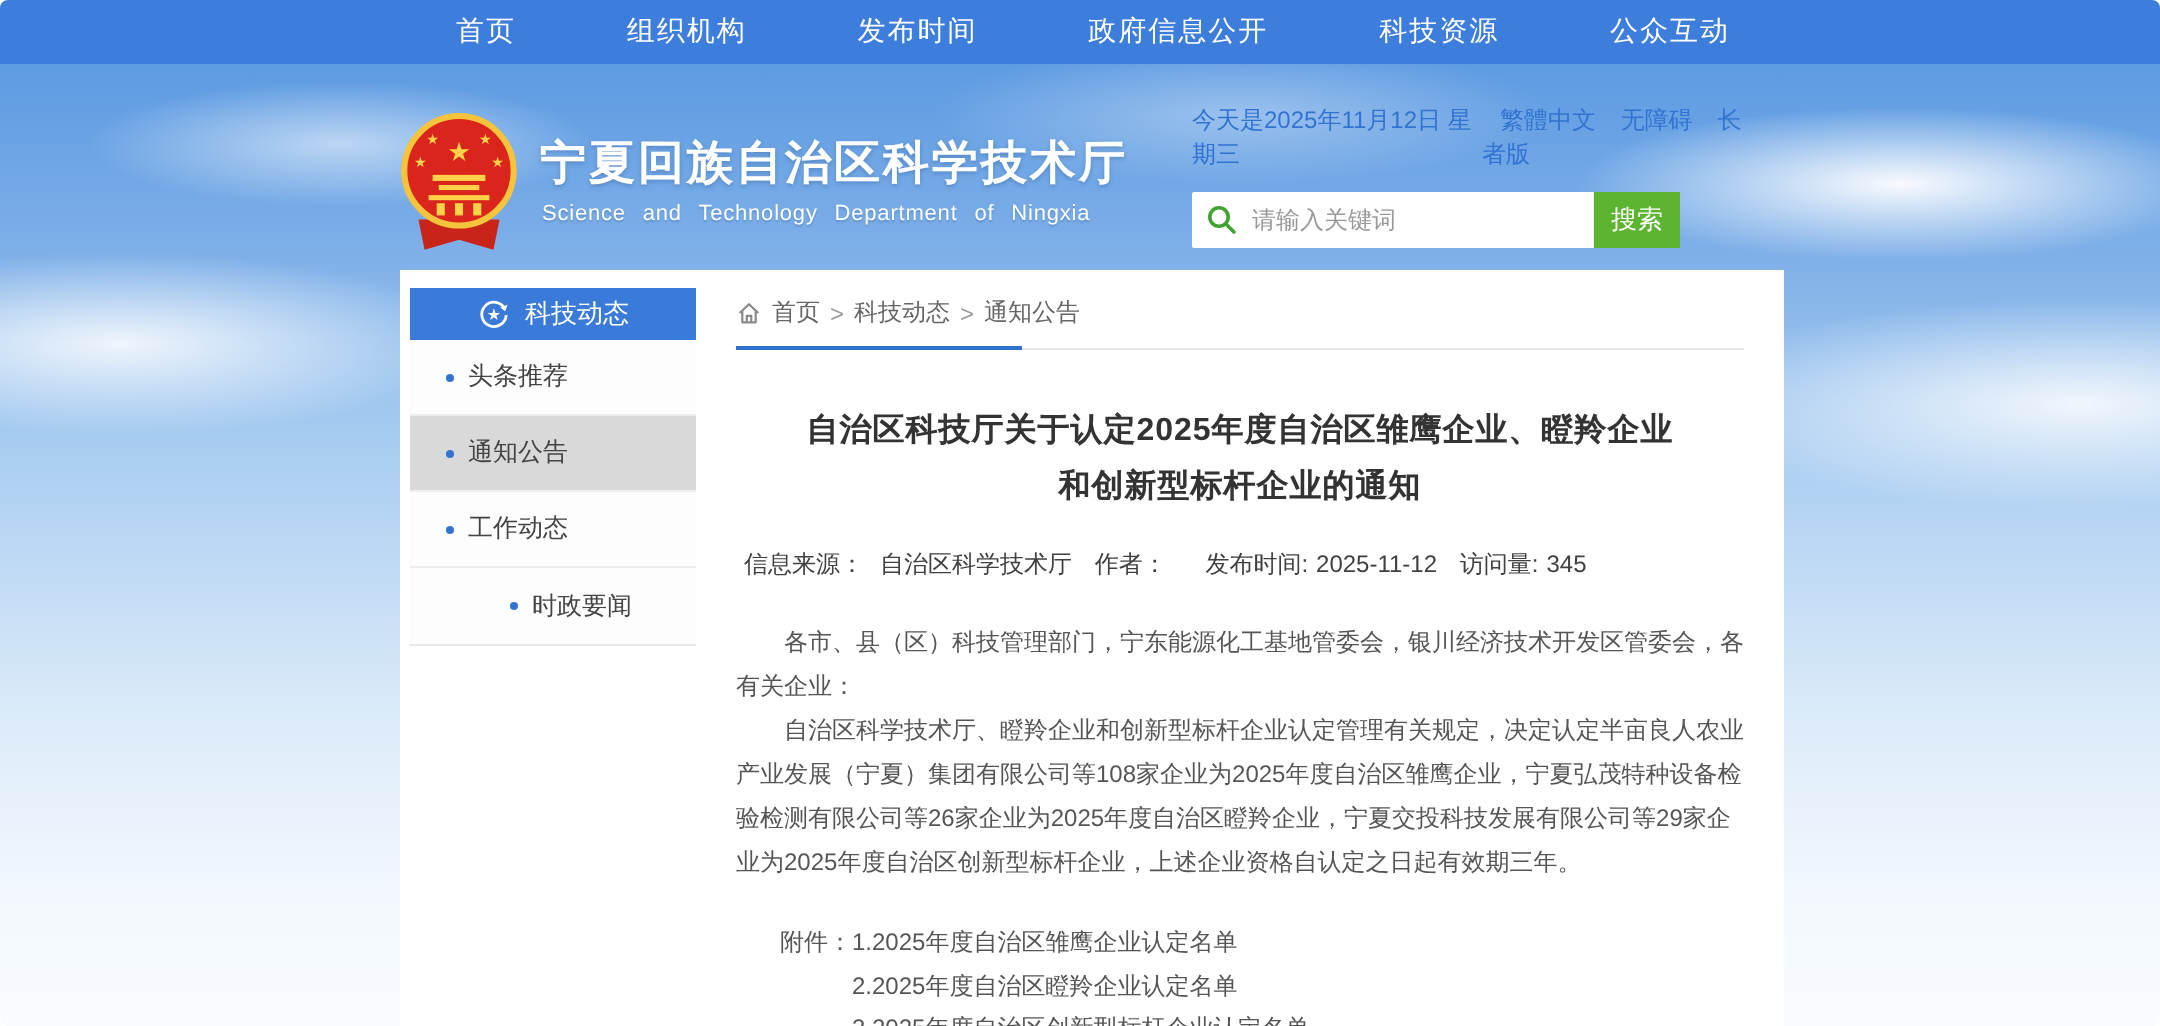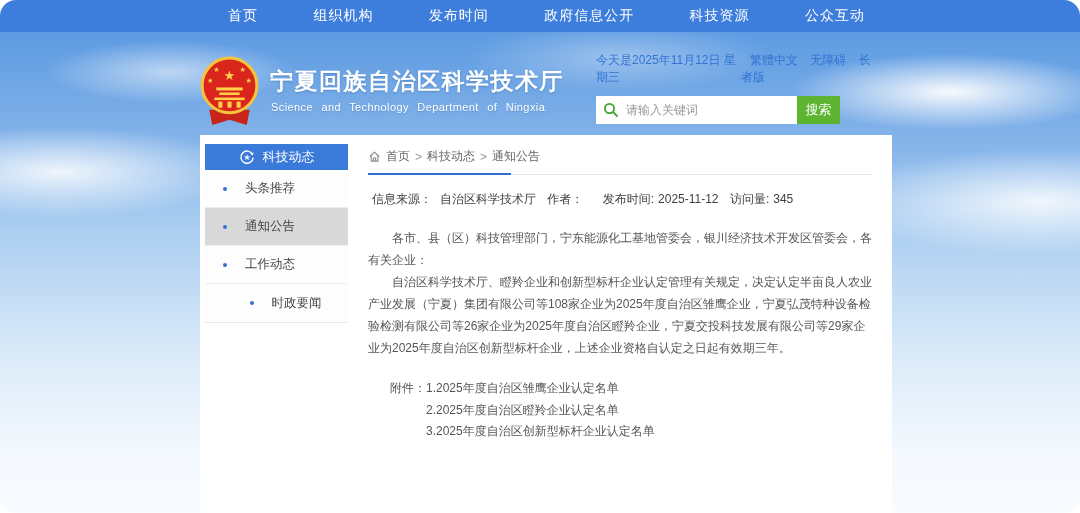--- a/index.html
+++ b/index.html
@@ -1,18 +1,18 @@
 <!DOCTYPE html>
 <html><head>
 <meta charset="utf-8">
 <style>
   * { margin:0; padding:0; box-sizing:border-box; }
   html,body { width:1080px; height:513px; overflow:hidden; }
   body { font-family:"Liberation Sans","DejaVu Sans",sans-serif; position:relative; background:#fff; }
-  .page { position:absolute; inset:0; border-radius:16px; overflow:hidden; }
+  .page { position:absolute; inset:0; border-radius:4px; overflow:hidden; }
 
   
   .topnav { position:absolute; left:0; top:0; width:1080px; height:32px; background:#3d7ddb;
             display:flex; align-items:center; justify-content:space-between; padding:0 215px 0 228px; }
   .nav-item { color:#ffffff; font-size:14px; text-decoration:none; cursor:pointer; letter-spacing:1px; }
 
   
   .sky { position:absolute; left:0; top:32px; width:1080px; height:481px;
          background:
            radial-gradient(ellipse 230px 55px at 950px 60px,  rgba(255,255,255,.95), rgba(255,255,255,0) 70%),
@@ -41,21 +41,21 @@
                 font-family:inherit; }
 
   
   .panel { position:absolute; left:200px; top:135px; width:692px; height:378px; background:#ffffff; }
 
   
   .sidebar { position:absolute; left:5px; top:9px; width:143px; }
   .sidebar-header { height:26px; background:#3a7ad9; color:#fff; font-size:13px; display:flex;
                     align-items:center; justify-content:center; gap:8px; }
   .sidebar-menu { list-style:none; background:#fdfdfd; border-bottom:1px solid #e8e8e8; }
-  .sidebar-menu li { height:38px; display:flex; align-items:center; padding-left:18px; gap:18px;
+  .sidebar-menu li { height:38px; display:flex; align-items:center; padding-left:18px; gap:7px;
                      border-bottom:1px solid #eeeeee; font-size:12.5px; color:#444; cursor:pointer; }
   .sidebar-menu li:last-child { border-bottom:none;justify-content:center; }
   .sidebar-menu li.active { background:#d9d9d9; }
   .dot { width:4px; height:4px; border-radius:50%; background:#3273d2; flex:0 0 auto; }
 
   
   .main-col { position:absolute; left:168px; top:13px; width:504px; }
   .breadcrumb { position:relative; display:flex; align-items:center; gap:5px; font-size:12px; color:#666;
                 padding-bottom:9px; border-bottom:1px solid #e6e6e6; }
   .breadcrumb::after { content:""; position:absolute; left:0; bottom:-1px; width:143px; height:2px; background:#2f6fd0; }
@@ -171,20 +171,24 @@
             <path d="M2 7 L7 2.3 L12 7 M3.4 6 L3.4 12 L10.6 12 L10.6 6 M5.8 12 L5.8 8.6 L8.2 8.6 L8.2 12" fill="none" stroke="#8a8a8a" stroke-width="1.2" stroke-linejoin="round"></path>
           </svg>
         </span>
         <a>首页</a>
         <span class="crumb-sep">&gt;</span>
         <a>科技动态</a>
         <span class="crumb-sep">&gt;</span>
         <a>通知公告</a>
       </div>
 
+      <h1 class="article-title">
+        <div>自治区科技厅关于认定2025年度自治区雏鹰企业、瞪羚企业</div>
+        <div>和创新型标杆企业的通知</div>
+      </h1>
 
       <div class="meta">
         <span>信息来源：</span><span>自治区科学技术厅</span>
         <span>作者：</span><span></span>
         <span>发布时间:</span><span style="margin-left:0;">2025-11-12</span>
         <span>访问量:</span><span style="margin-left:0;">345</span>
       </div>
 
       <div class="body-text">
         <p>各市、县（区）科技管理部门，宁东能源化工基地管委会，银川经济技术开发区管委会，各有关企业：</p>

